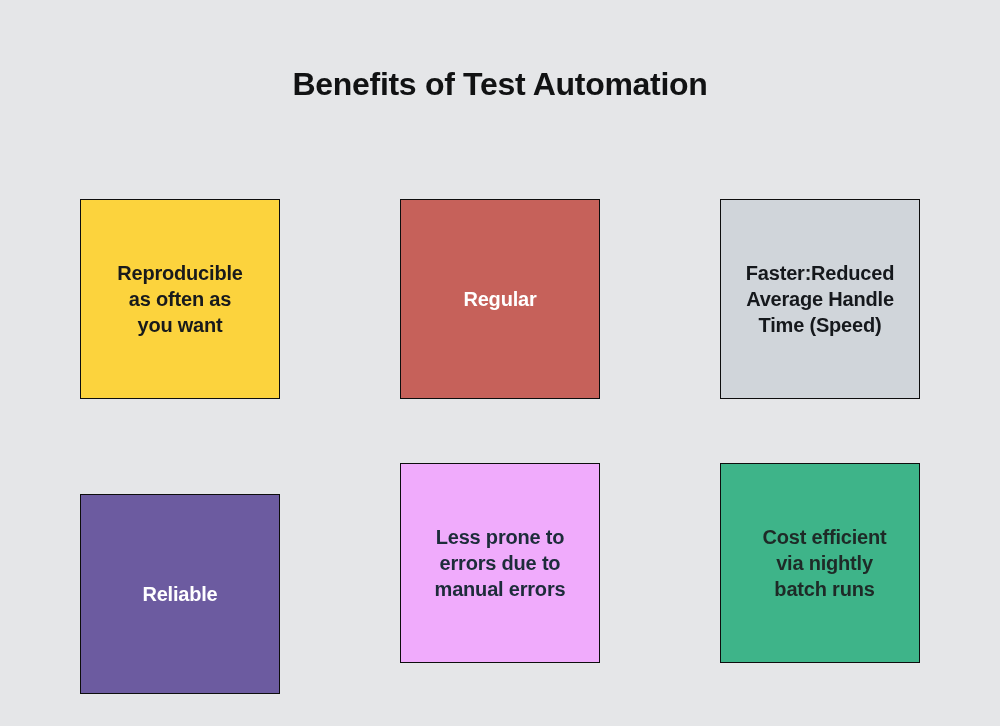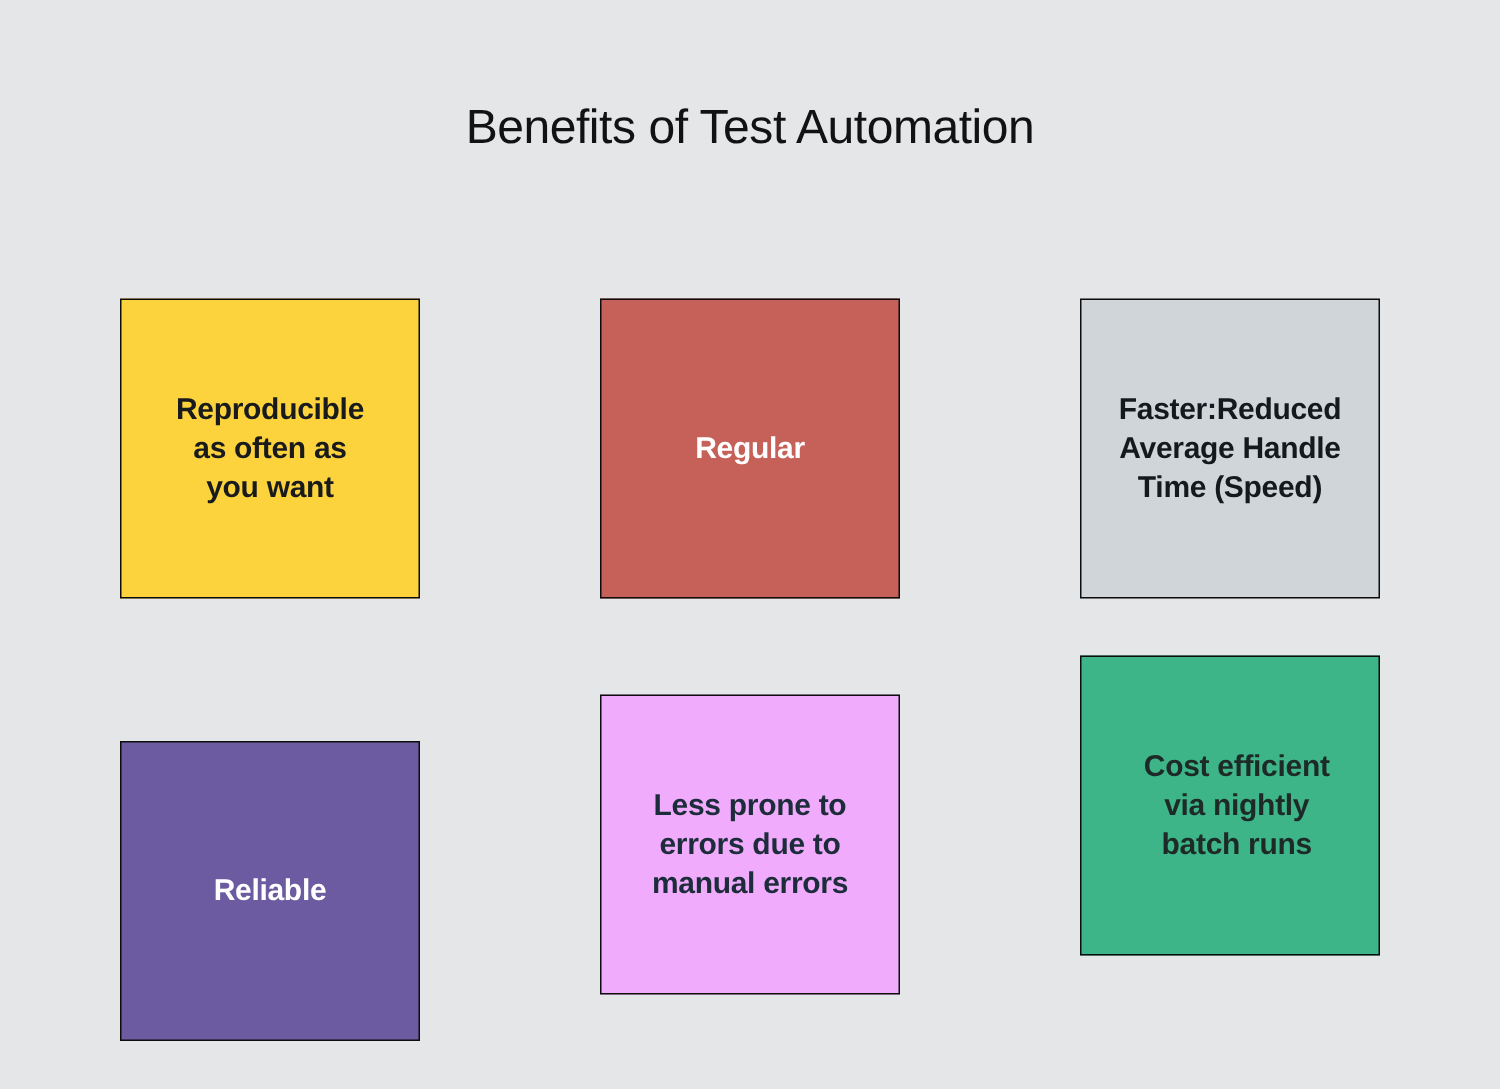--- a/index.html
+++ b/index.html
@@ -16,21 +16,21 @@
     overflow: hidden;
   }
   .diagram-title {
     position: absolute;
     left: 0;
     top: 63px;
     width: 1000px;
     margin: 0;
     text-align: center;
     font-size: 32px;
-    font-weight: 400;
+    font-weight: 700;
     letter-spacing: -0.3px;
     color: #111213;
     line-height: 42px;
   }
   .card {
     position: absolute;
     width: 200px;
     height: 200px;
     box-sizing: border-box;
     border: 1.5px solid #0d0d0d;
@@ -45,21 +45,21 @@
     font-weight: 700;
     line-height: 26px;
     white-space: pre-line;
     letter-spacing: -0.2px;
   }
   .card.pos-0 { left: 80px;  top: 199px; }
   .card.pos-1 { left: 400px; top: 199px; }
   .card.pos-2 { left: 720px; top: 199px; }
   .card.pos-3 { left: 80px;  top: 463px; margin-top: 31px; }
   .card.pos-4 { left: 400px; top: 463px; }
-  .card.pos-5 { left: 720px; top: 437px; padding-left: 17px; }
+  .card.pos-5 { left: 720px; top: 463px; padding-left: 17px; }
 </style>
 </head>
 <body>
 
 <div class="canvas">
 
   <h1 class="diagram-title">Benefits of Test Automation</h1>
 
   <div class="card pos-0" style="background: rgb(252, 211, 61); color: rgb(24, 26, 28);">
     <span class="card-label">Reproducible

